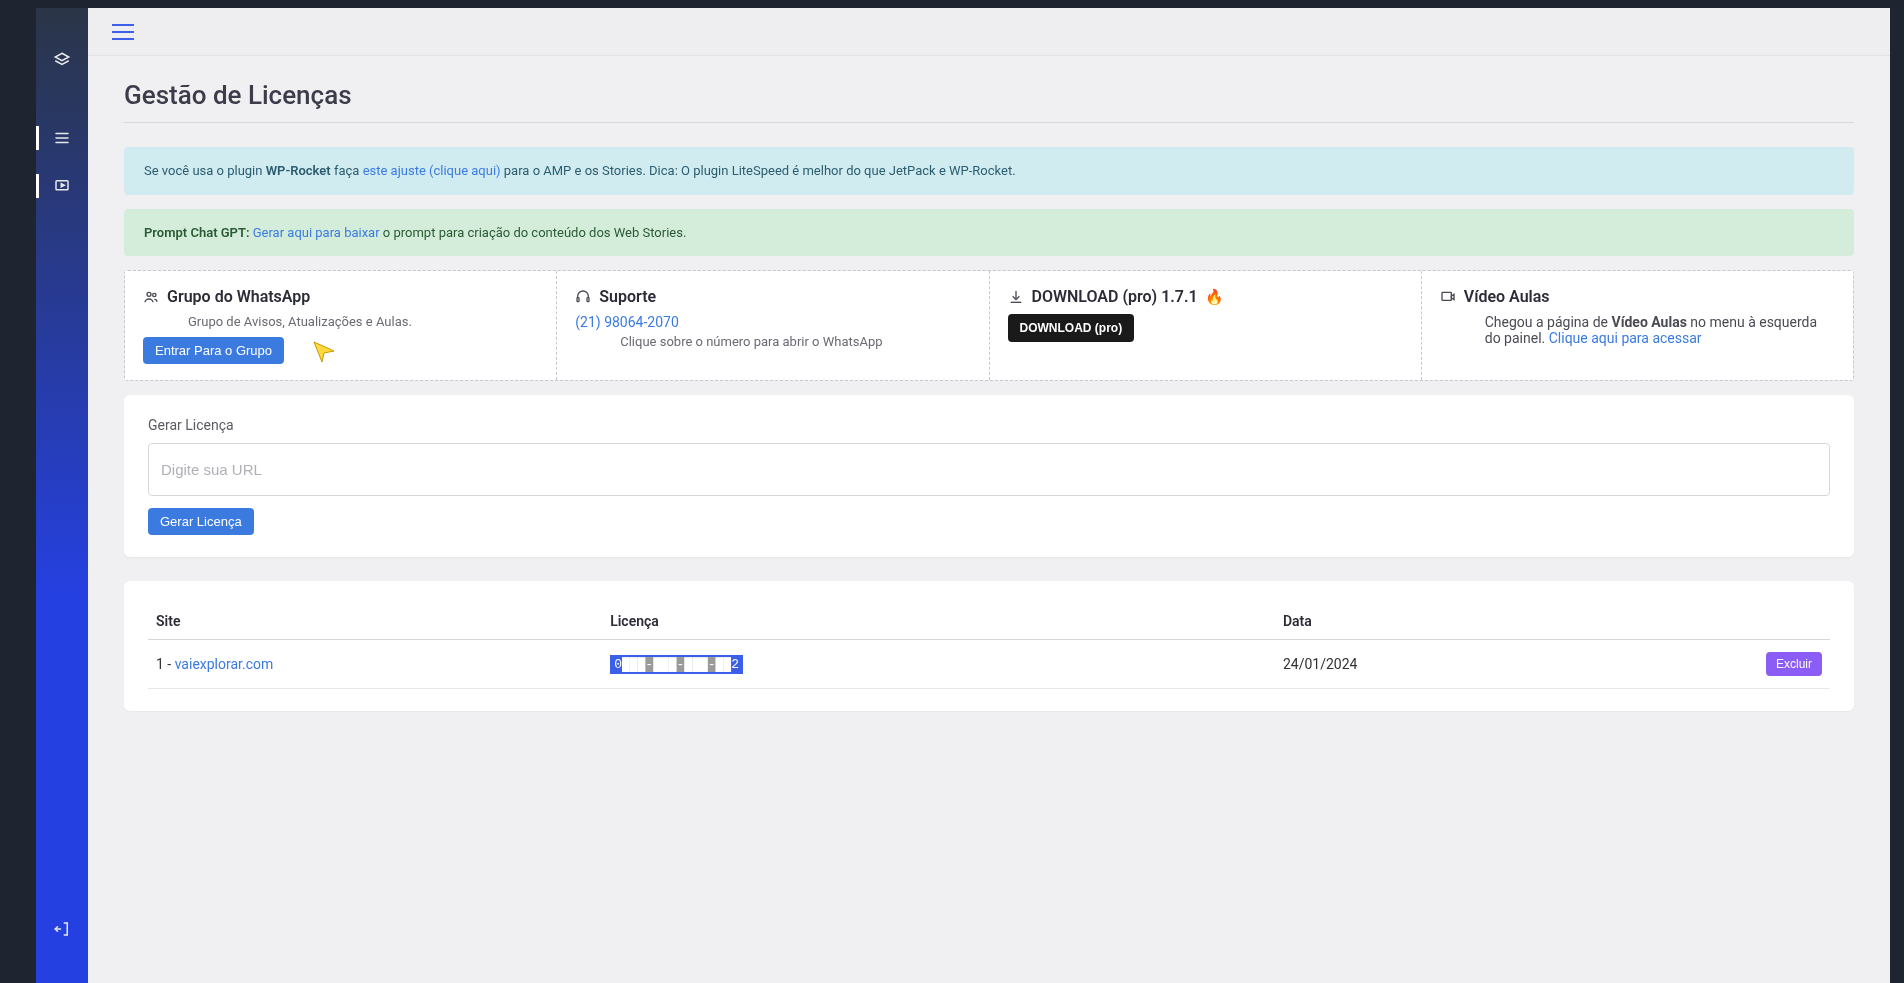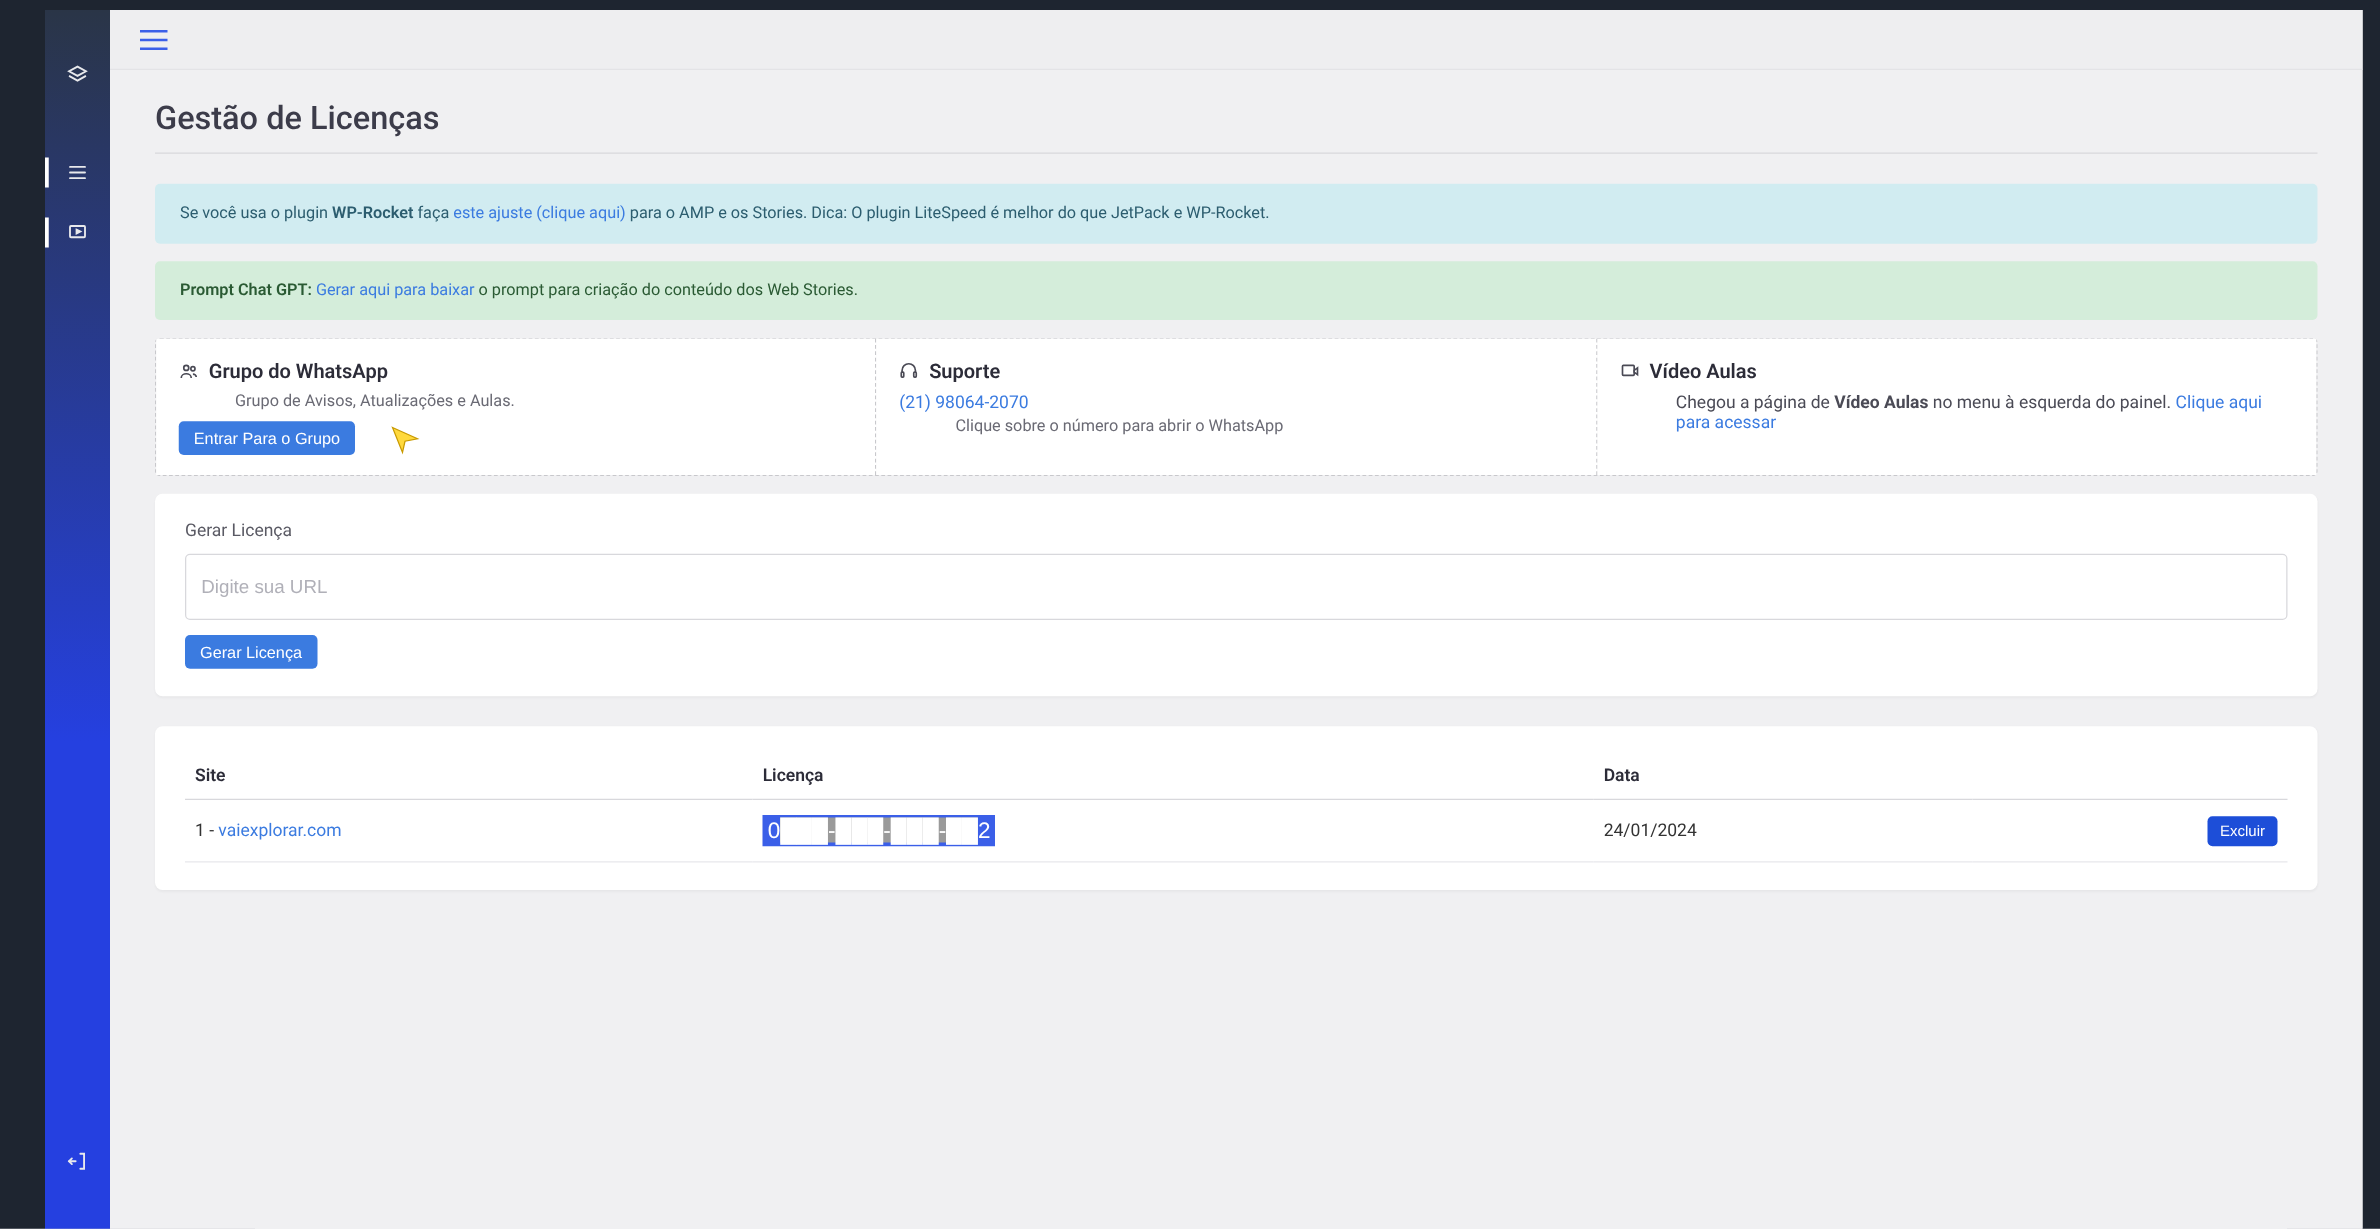--- a/index.html
+++ b/index.html
@@ -159,21 +159,21 @@
     .btn {
       display: inline-block;
       padding: 6px 12px;
       border: none;
       border-radius: 4px;
       font-size: 13px;
       cursor: pointer;
     }
     .btn-primary { background: #3b7be0; color: #fff; }
     .btn-dark { background: #1a1a1a; color: #fff; font-weight: 600; font-size: 12px; padding: 7px 12px; }
-    .btn-danger { background: #1d4ed8; color: #fff; font-size: 12px; padding: 5px 10px; }
+    .btn-danger { background: #8b5cf6; color: #fff; font-size: 12px; padding: 5px 10px; }
     .fire { color: #ff6b2a; font-size: 15px; }
     .panel {
       background: #fff;
       border-radius: 6px;
       padding: 22px 24px;
       margin-bottom: 24px;
       box-shadow: 0 1px 2px rgba(0,0,0,0.04);
     }
     .panel-label {
       font-size: 14px;
@@ -206,22 +206,22 @@
       padding: 12px 8px;
       font-size: 14px;
       border-bottom: 1px solid #e8e8ec;
       vertical-align: middle;
     }
     .site-link { color: #3b7be0; text-decoration: none; }
     .license-sel {
       background: #3b5fe8;
       color: #fff;
       padding: 2px 4px;
-      font-family: Liberation Sans, sans-serif;
-      font-size: 18px;
+      font-family: Liberation Mono, monospace;
+      font-size: 13px;
       display: inline-block;
       text-align: center;
     }
     .cursor-arrow {
       position: absolute;
       top: 340px;
       left: 312px;
       width: 0;
       height: 0;
       z-index: 999;
@@ -313,20 +313,32 @@
                   <path d="M4 13v-2a8 8 0 0116 0v2"></path>
                   <rect x="3" y="13" width="3" height="6" rx="1"></rect>
                   <rect x="18" y="13" width="3" height="6" rx="1"></rect>
                 </svg>
               <span>Suporte</span>
             </div>
             <a href="#" class="info-card-link">(21) 98064-2070</a>
             <div class="info-card-desc">Clique sobre o número para abrir o WhatsApp</div>
           </div>
 
+          <div class="info-card">
+            <div class="info-card-title">
+              <svg viewBox="0 0 24 24" stroke-width="2">
+                  <path d="M12 3v12"></path>
+                  <path d="M7 11l5 5 5-5"></path>
+                  <path d="M4 20h16"></path>
+                </svg>
+              <span>DOWNLOAD (pro) 1.7.1</span>
+              <span class="fire">🔥</span>
+            </div>
+            <button class="btn btn-dark">DOWNLOAD (pro)</button>
+          </div>
 
           <div class="info-card">
             <div class="info-card-title">
               <svg viewBox="0 0 24 24" stroke-width="2">
                   <rect x="3" y="5" width="14" height="12" rx="1"></rect>
                   <polygon points="21,8 21,16 17,13 17,11"></polygon>
                 </svg>
               <span>Vídeo Aulas</span>
             </div>
             <div class="info-card-desc" style="font-size:14px;color:#4a4a55;">

